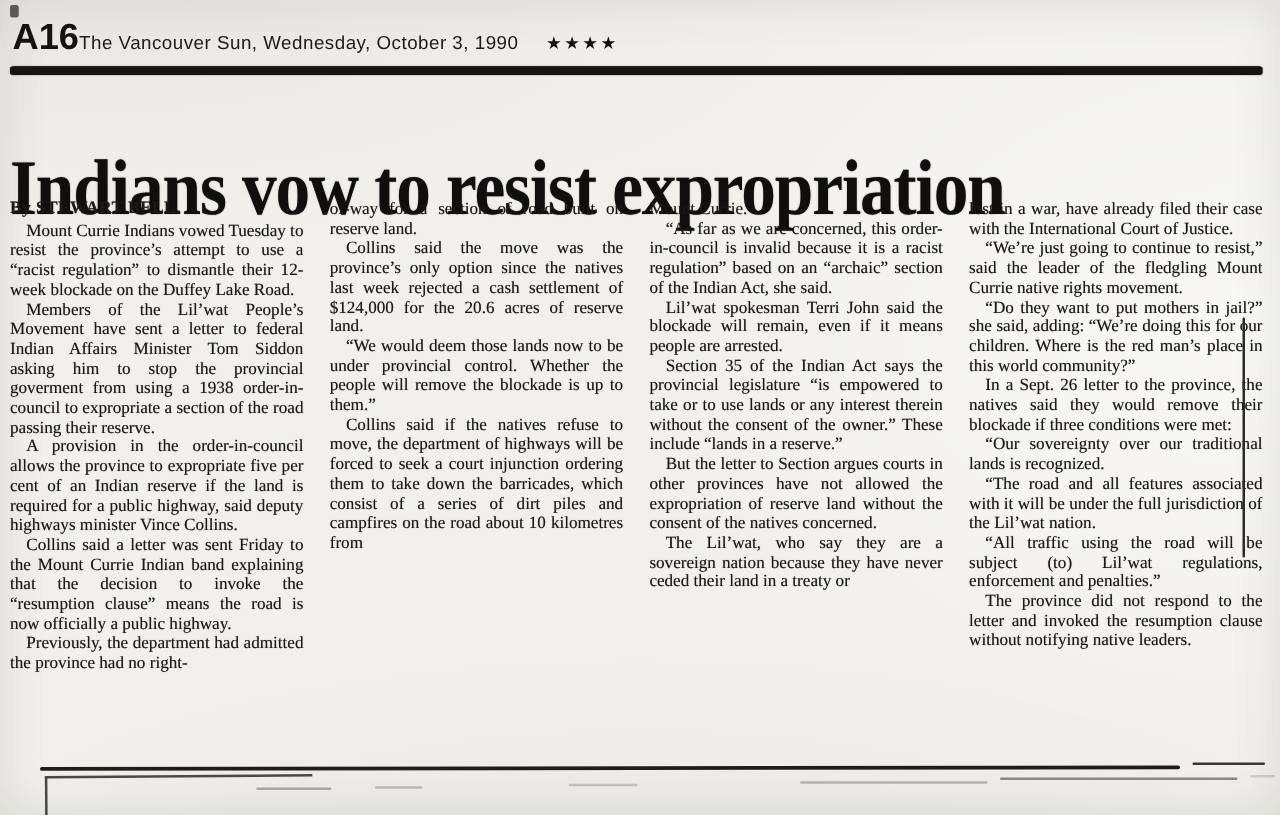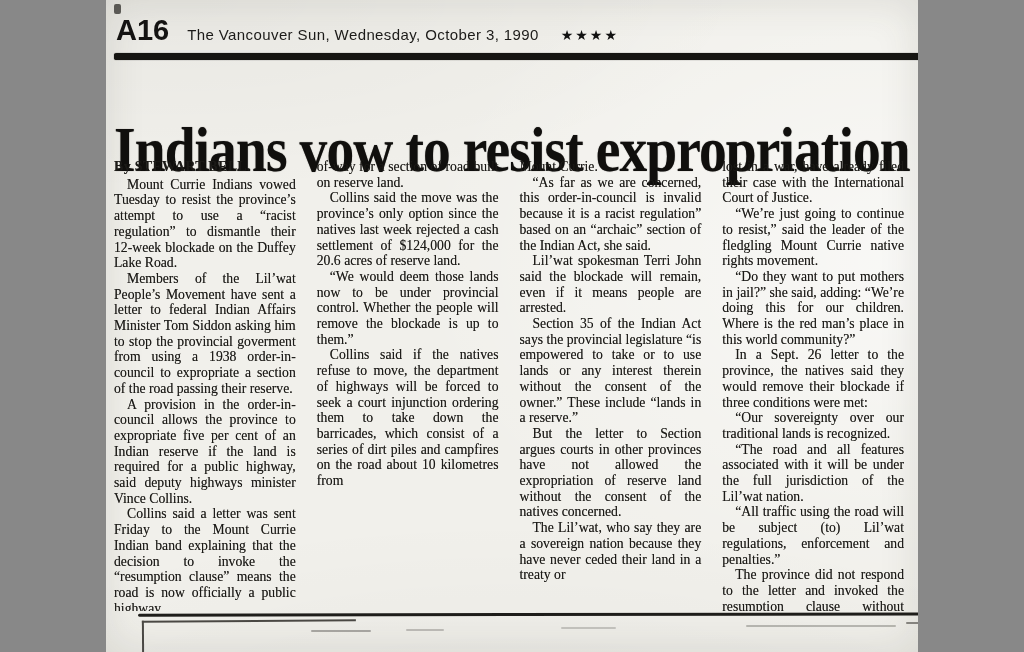--- a/index.html
+++ b/index.html
@@ -1,37 +1,37 @@
 <!DOCTYPE html>
 <html><head>
 <meta charset="utf-8">
 <style>
   html,body{margin:0;padding:0;background:#888;}
   .page{
     position:relative;
-    width:812px;height:652px;
+    width:1024px;height:652px;
     margin:0 auto;
     overflow:hidden;
     background-color:#f1f0eb;
     background-image:
       radial-gradient(900px 300px at 8% 0%, rgba(0,0,0,.035), transparent 65%),
       radial-gradient(1100px 420px at 50% 118%, rgba(0,0,0,.04), transparent 60%),
       radial-gradient(700px 500px at 98% 40%, rgba(255,255,255,.55), transparent 70%);
     box-shadow:inset 0 0 40px rgba(60,55,45,.12);
     font-family:"Liberation Serif", serif;
     color:#1a1916;
   }
   
   .masthead{
     position:absolute;top:16px;left:10px;right:16px;
     display:flex;align-items:baseline;
     font-family:"Liberation Sans", sans-serif;
   }
   .page-num{font-size:29px;font-weight:bold;letter-spacing:0;line-height:1;color:#141312;}
-  .pub-line{font-size:15px;margin-left:18px;letter-spacing:.4px;color:#1c1b19;}
+  .pub-line{font-size:15px;margin-left:0;letter-spacing:.4px;color:#1c1b19;}
   .stars{font-size:14px;margin-left:22px;letter-spacing:2px;color:#111;}
   .spacer{flex:1;}
   .section-title{font-size:37px;line-height:1;letter-spacing:1px;color:#151413;font-weight:500;}
   .rule-thick{
     position:absolute;top:53px;left:8px;width:1002px;height:7px;
     background:#161512;border-radius:3px/2px;
     box-shadow:0 0 1px rgba(0,0,0,.8);
   }
   
   .headline{

